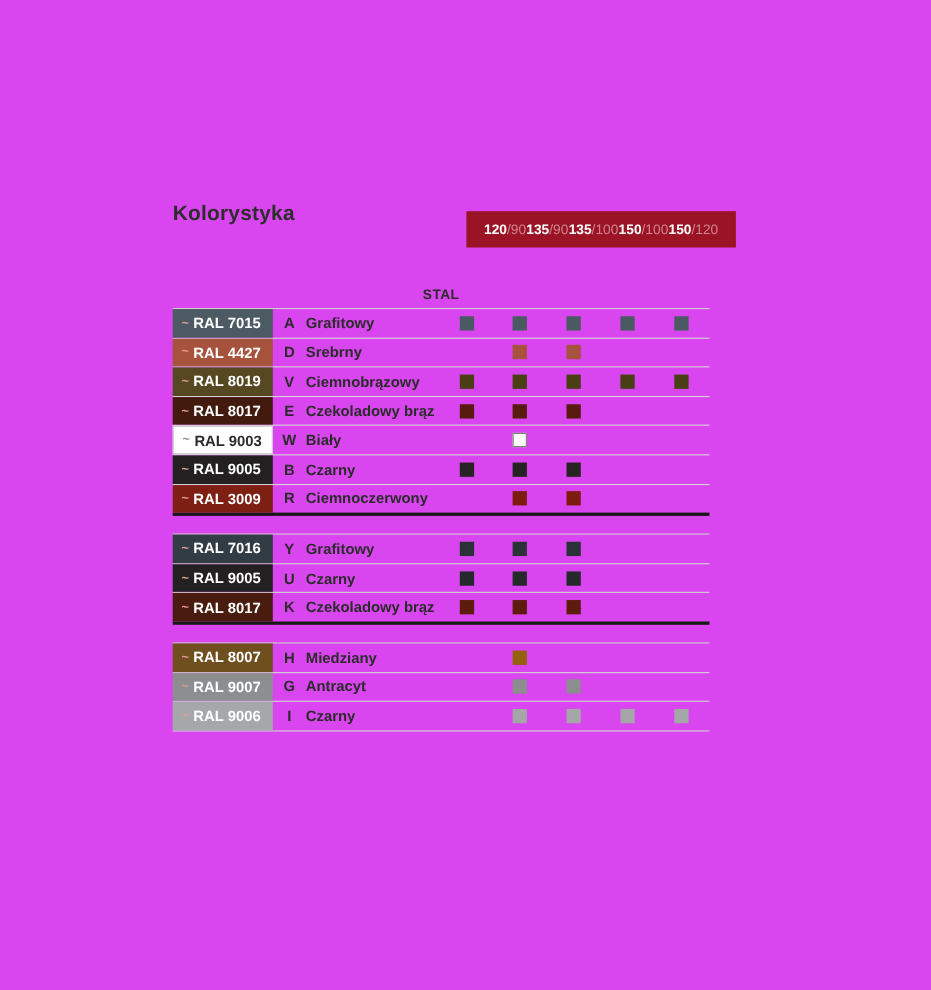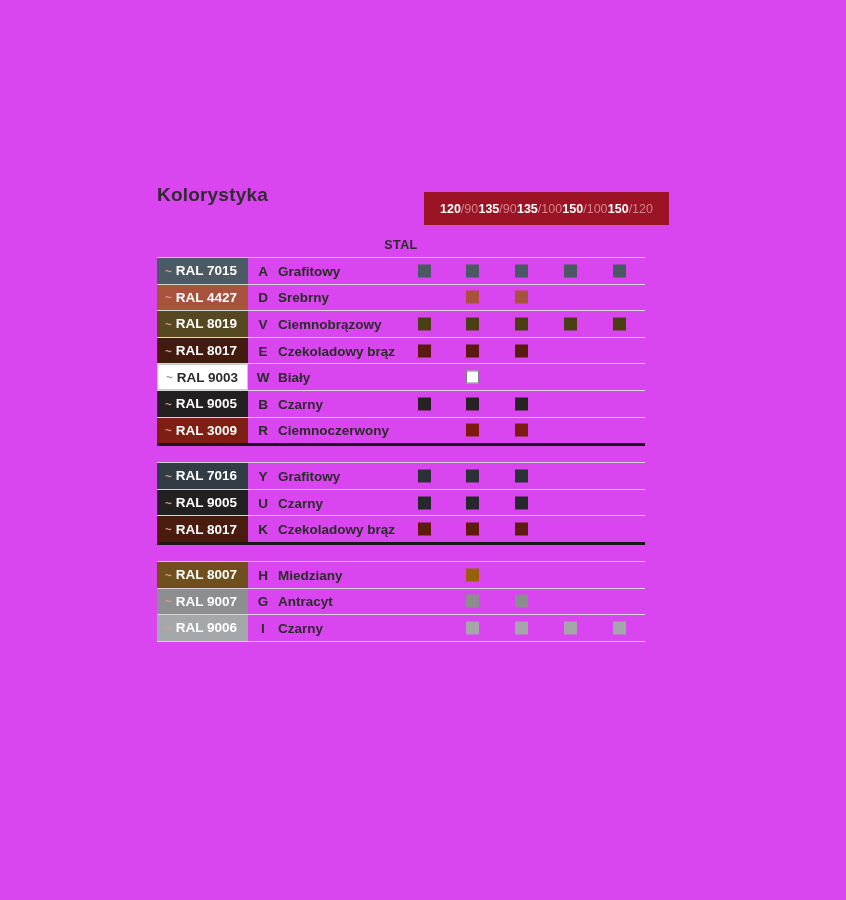--- a/index.html
+++ b/index.html
@@ -12,21 +12,21 @@
     letter-spacing:.2px;color:#2d2d2d;
   }
   .size-header{
     position:absolute;left:400px;top:192px;width:245px;height:33px;
     display:flex;align-items:center;justify-content:space-between;
     padding:0 16px;box-sizing:border-box;margin-left:24px;
   }
   .size-item{font-size:12.5px;white-space:nowrap;}
   .size-item .sz{color:#ffffff;font-weight:800;}
   .size-item .per{color:#d2848e;font-weight:400;}
-  .color-table{position:absolute;left:157px;top:229px;width:488px;}
+  .color-table{position:absolute;left:157px;top:252px;width:488px;}
   .section{margin-top:0;}
   .section + .section{margin-top:16px;}
   .section-title{
     text-align:center;font-size:12.5px;font-weight:800;letter-spacing:.4px;
     color:#2b2b2b;padding:9px 0 5px;line-height:14px;
   }
   .rows{border-top:1px solid #cfcfcf;}
   .row{position:relative;height:25.6px;border-bottom:1px solid #d4d4d4;}
   .section.thick .row:last-child{border-bottom:3px solid #181818;}
   .ral-label{

